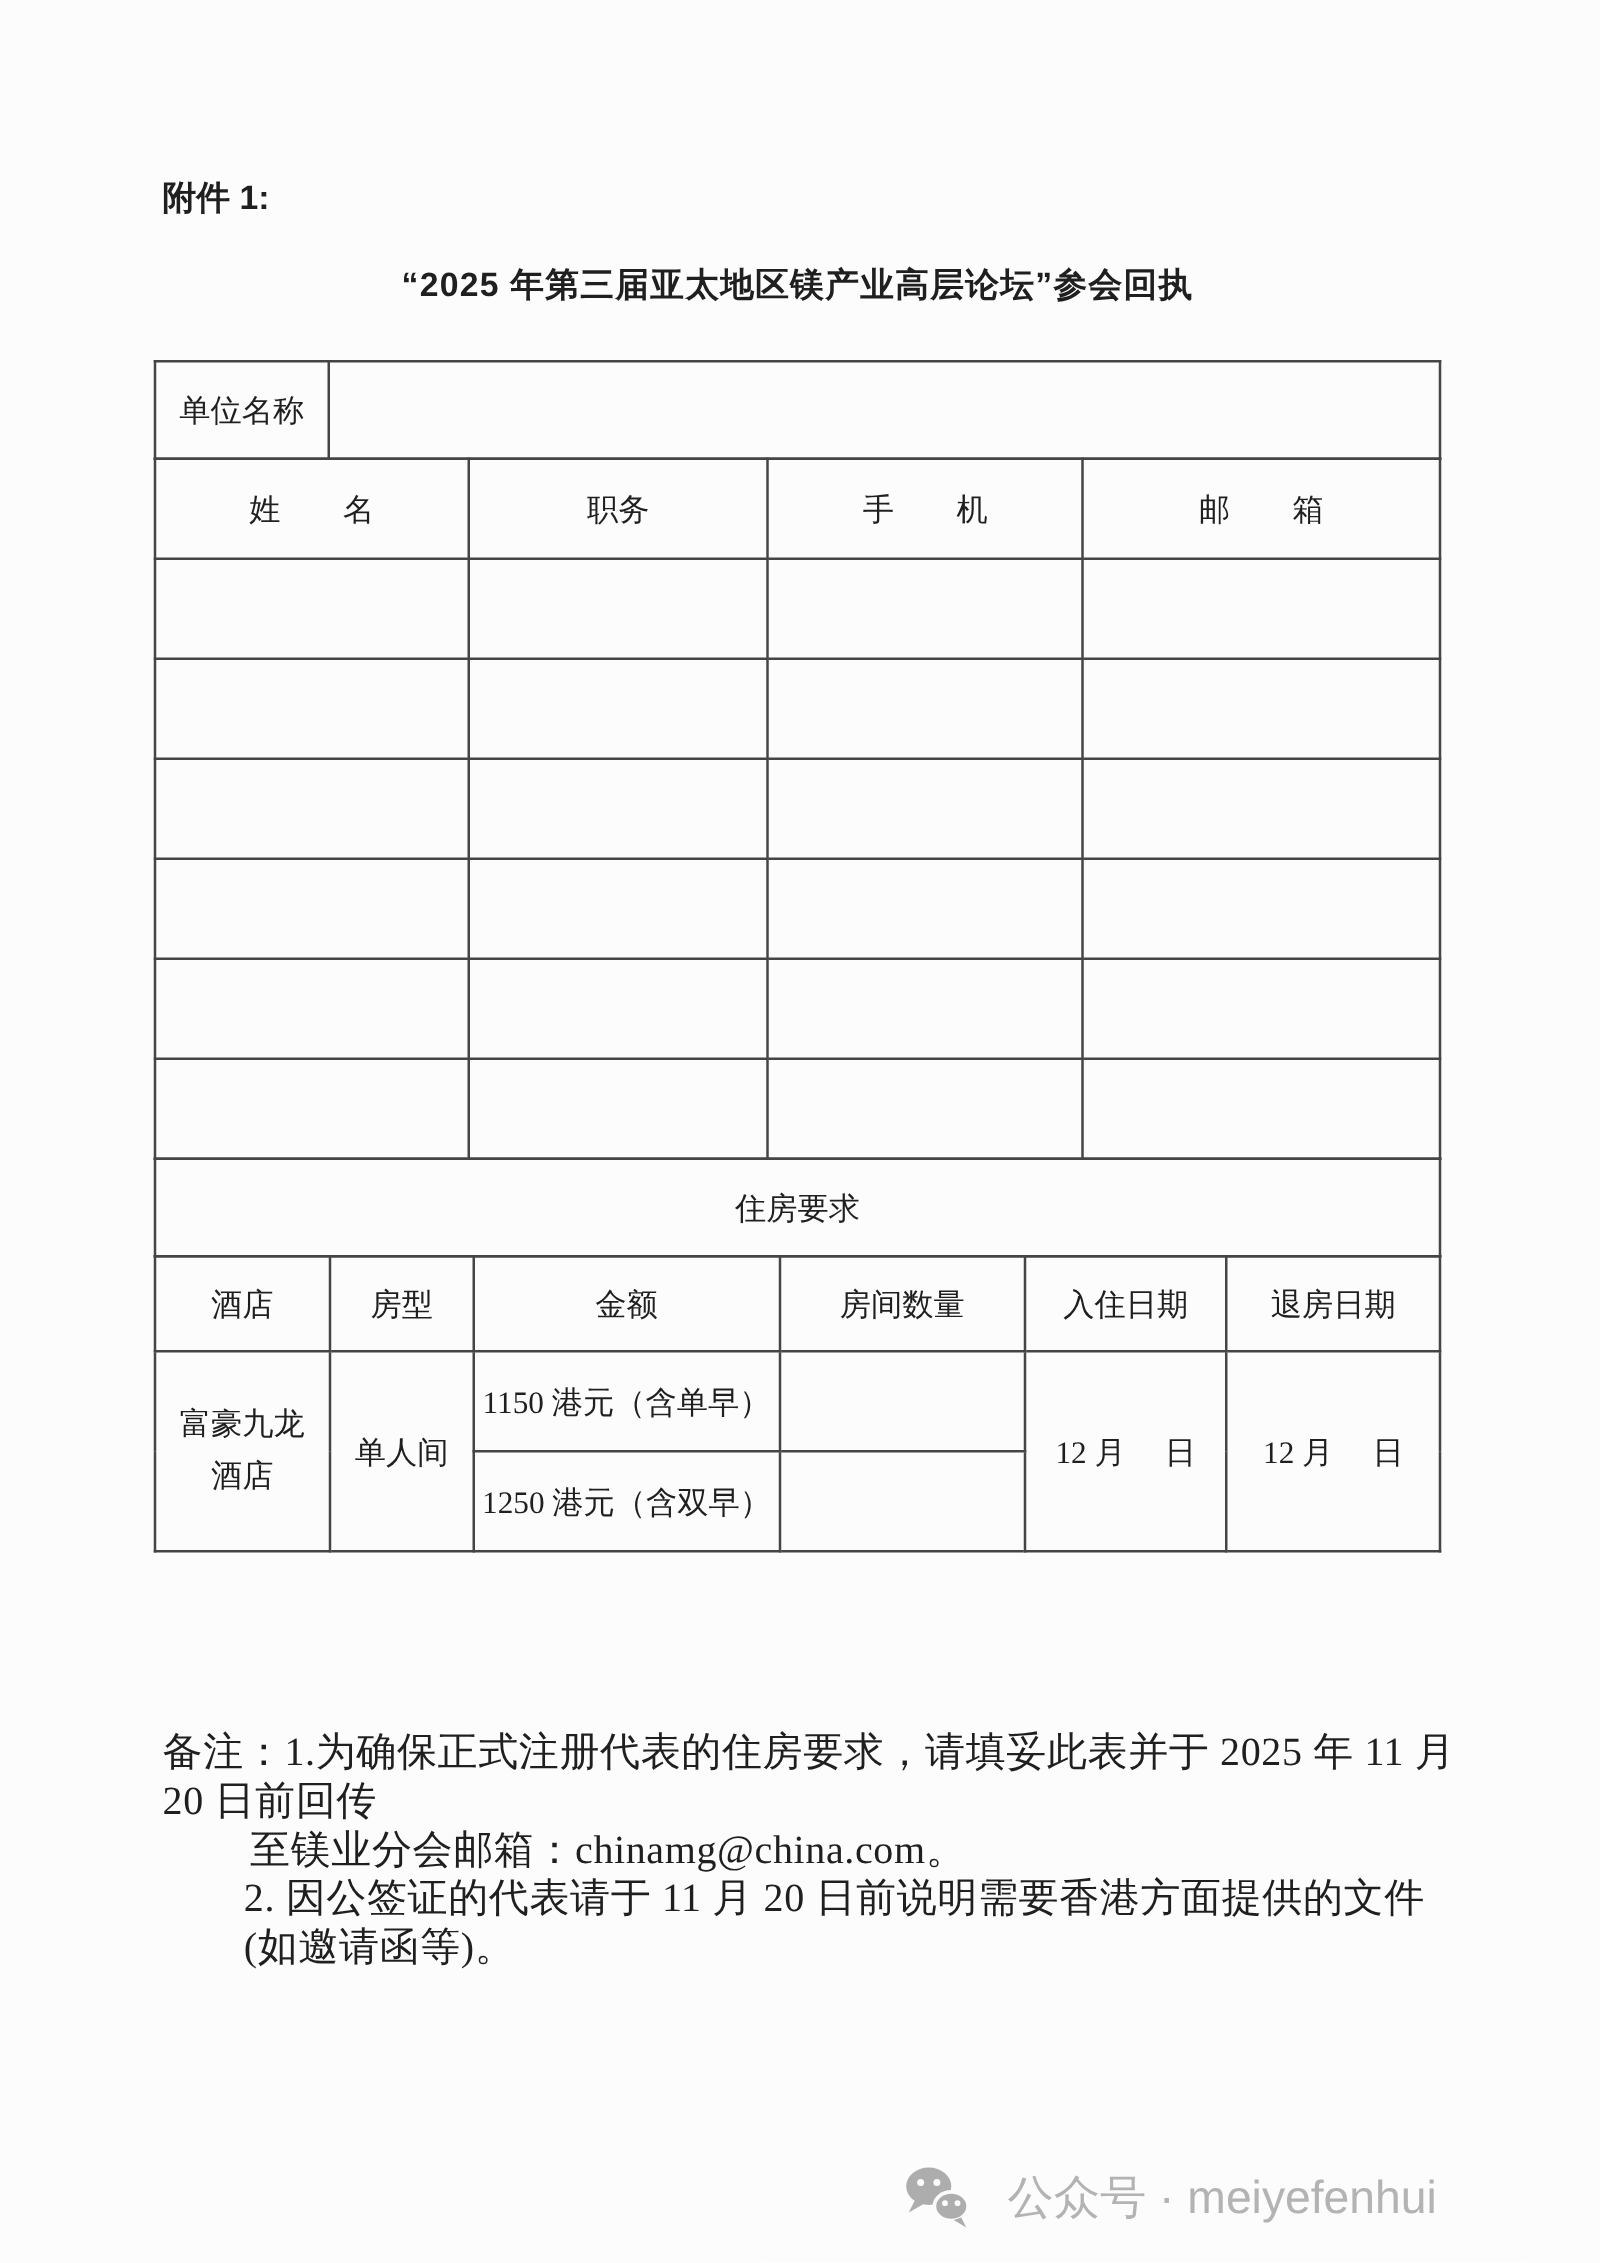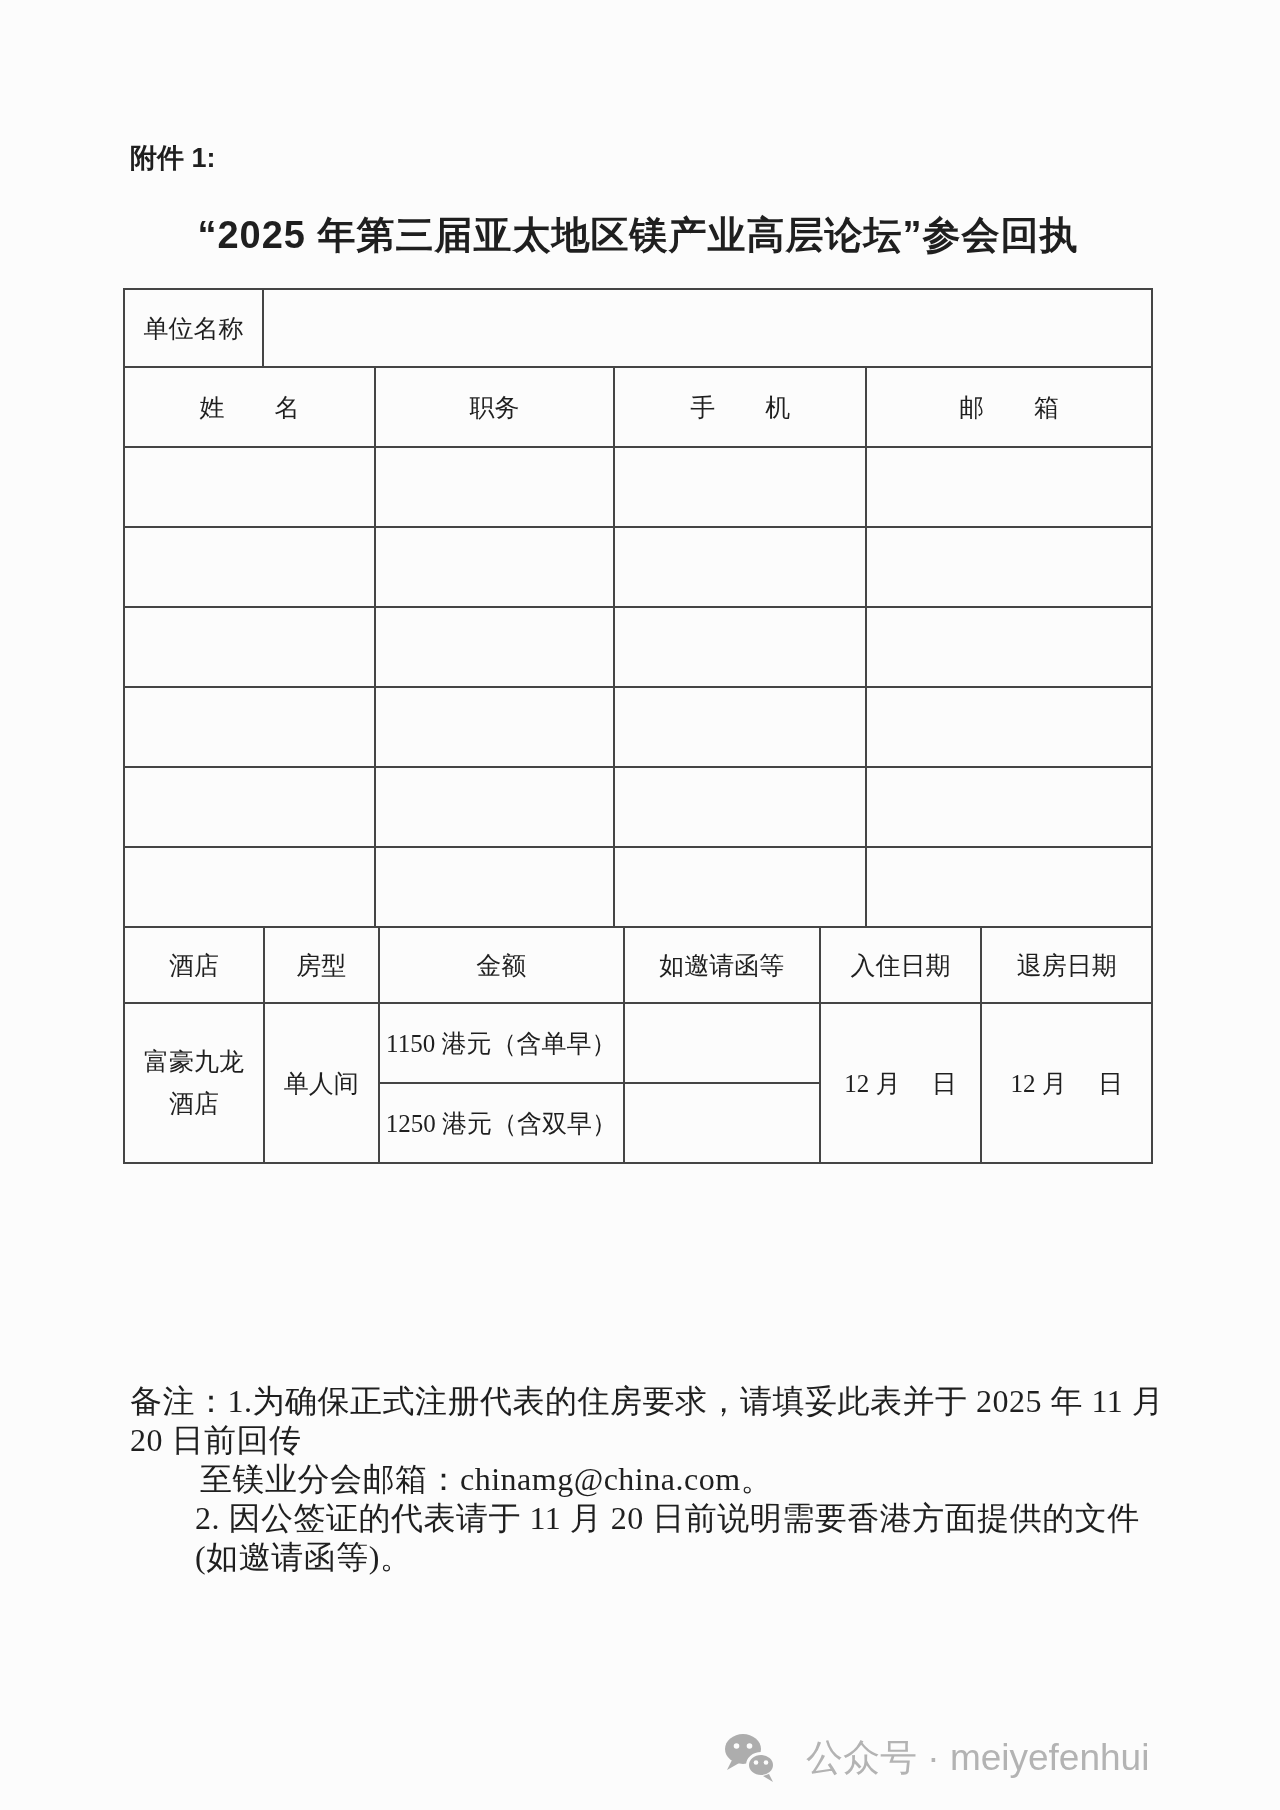--- a/index.html
+++ b/index.html
@@ -20,21 +20,21 @@
     color:var(--text);
     overflow:hidden;
   }
   .attachment{
     position:absolute;left:130px;top:140px;
     font-family:var(--sans);font-weight:bold;font-size:27px;
   }
   .title{
     position:absolute;left:123px;top:210px;width:1030px;
     text-align:center;
-    font-family:var(--sans);font-weight:bold;font-size:38px;
+    font-family:var(--sans);font-weight:bold;font-size:27px;
     letter-spacing:1px;
   }
   .form{
     position:absolute;left:123px;top:288px;width:1030px;
   }
   .form table{
     width:100%;border-collapse:collapse;table-layout:fixed;
   }
   .form table + table{margin-top:-2px;}
   .form td{
@@ -143,36 +143,43 @@
       </tr>
       <tr class="r-empty">
         <td></td>
             <td></td>
             <td></td>
             <td></td>
       </tr>
     </tbody>
       </table>
 
+    <table>
+      <tbody>
+          <tr class="r-housing">
+        <td>住房要求</td>
+      </tr>
+    </tbody>
+      </table>
 
     <table>
       <colgroup>
         <col style="width:13.6%">
           <col style="width:11.2%">
           <col style="width:23.8%">
           <col style="width:19.1%">
           <col style="width:15.7%">
           <col style="width:16.6%">
       </colgroup>
       <tbody>
           <tr class="r-hotelhead">
         <td>酒店</td>
         <td>房型</td>
         <td>金额</td>
-        <td>如邀请函等</td>
+        <td>房间数量</td>
         <td>入住日期</td>
         <td>退房日期</td>
       </tr>
       <tr class="r-price">
         <td rowspan="2" class="hotel-name">
           <div>富豪九龙</div>
           <div>酒店</div>
         </td>
         <td rowspan="2">单人间</td>
         <td>1150 港元（含单早）</td>

